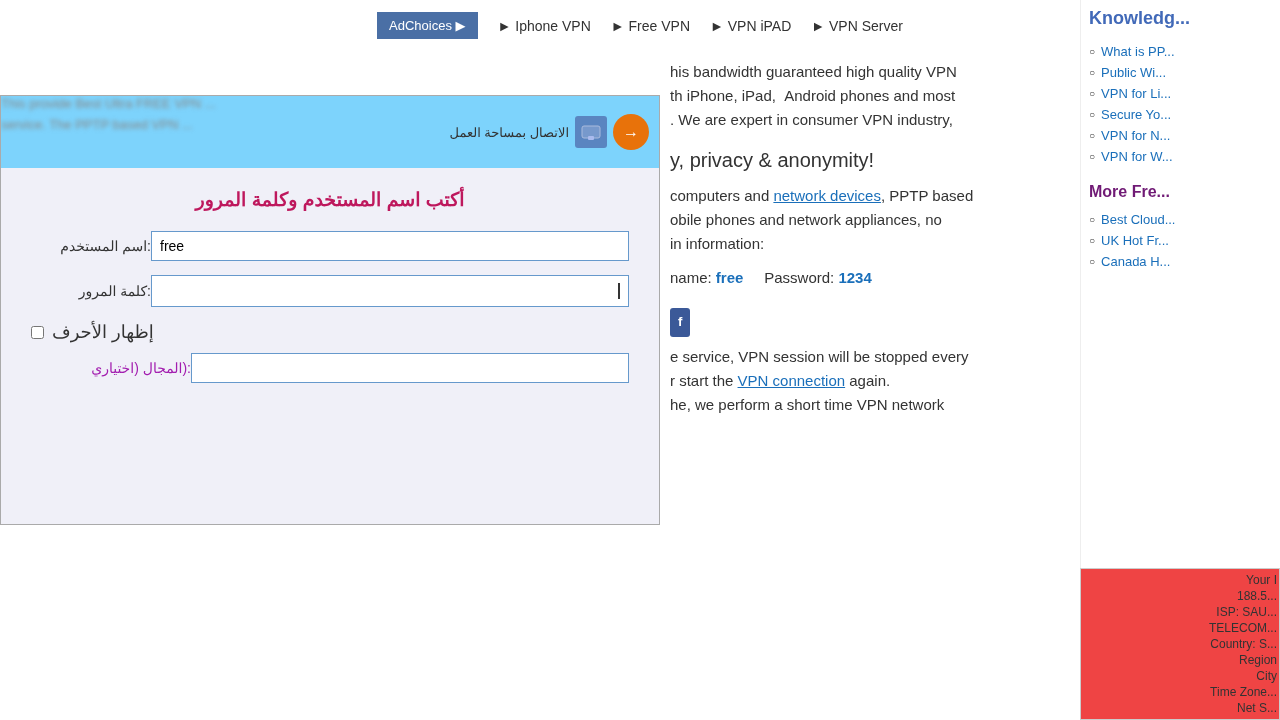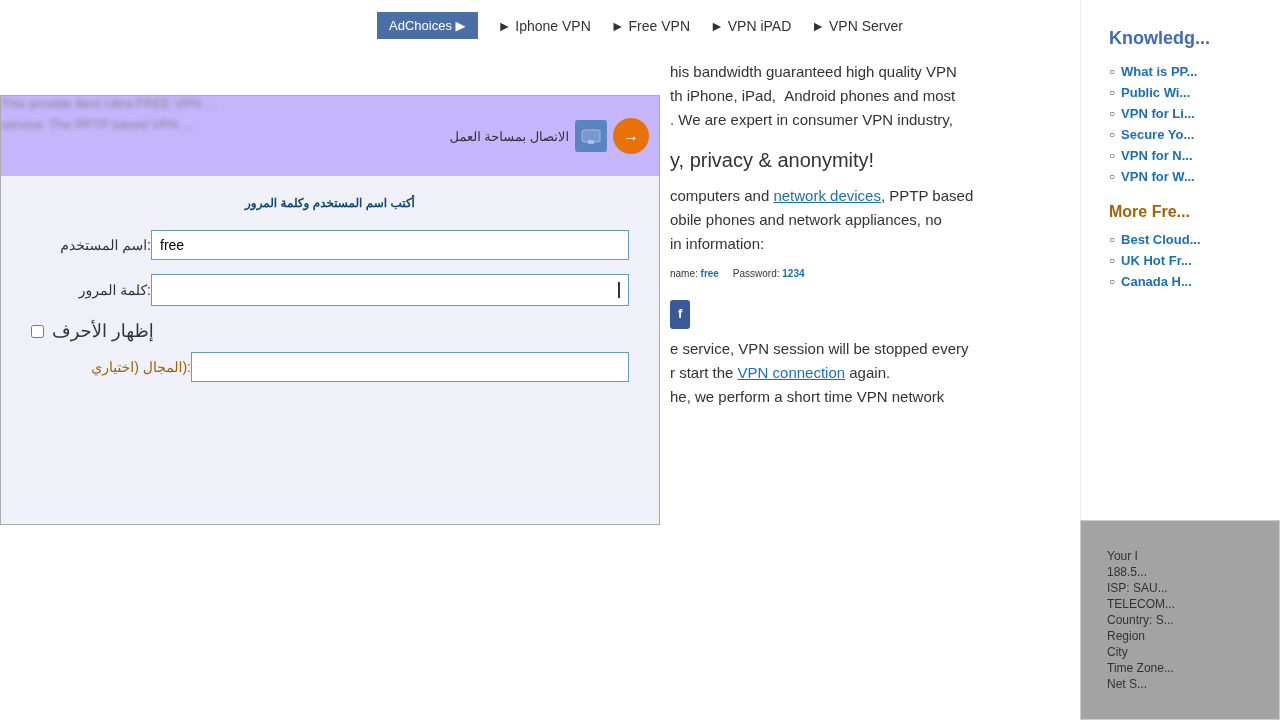--- a/index.html
+++ b/index.html
@@ -55,34 +55,33 @@
     }
 
     
     .right-sidebar {
       position: absolute;
       right: 0;
       top: 0;
       width: 200px;
       height: 720px;
       background: #fff;
-      padding: 28px;
+      padding: 8px;
       border-left: 1px solid #eee;
     }
 
     .sidebar-title {
       color: #4169b8;
       font-size: 18px;
       font-weight: bold;
       margin-bottom: 12px;
     }
 
     .sidebar-section {
       margin-bottom: 16px;
-      font-weight: bold;
     }
 
     .sidebar-section ul {
       list-style: none;
       padding: 0;
     }
 
     .sidebar-section ul li {
       padding: 3px 0;
       display: flex;
@@ -96,37 +95,38 @@
       font-size: 10px;
     }
 
     .sidebar-section ul li a {
       color: #1a6fba;
       text-decoration: none;
       font-size: 13px;
     }
 
     .sidebar-more-title {
-      color: #a16207;
+      color: #701a75;
       font-size: 16px;
       font-weight: bold;
       margin: 12px 0 8px 0;
     }
 
     
     .ip-info-box {
       position: absolute;
       right: 0;
       bottom: 0;
       width: 200px;
-      background: #a3a3a3;
-      padding: 26px;
+      background: #ef4444;
+      padding: 2px;
       font-size: 12px;
       color: #333;
       border: 1px solid #ccc;
+      text-align: right;
     }
 
     .ip-info-box .info-line {
       margin: 2px 0;
       white-space: nowrap;
       overflow: hidden;
     }
 
     
     .body-text {
@@ -165,39 +165,39 @@
       padding: 4px 8px;
       border-radius: 3px;
       font-size: 13px;
       font-weight: bold;
       margin: 8px 0;
     }
 
     
     .creds-line {
       margin: 10px 0;
-      font-size: 10px;
+      font-size: 15px;
     }
 
     
     .dialog-overlay {
       position: absolute;
       left: 0;
       top: 95px;
       width: 660px;
       height: 430px;
       background: #f0f0f8;
       border: 1px solid #aaa;
       z-index: 10;
     }
 
     
     .dialog-top-bar {
-      background: #c4b5fd;
-      height: 80px;
+      background: #7dd3fc;
+      height: 72px;
       position: relative;
       overflow: hidden;
     }
 
     .dialog-top-bar .blurred-text {
       color: #888;
       font-size: 13px;
       filter: blur(2px);
       margin-bottom: 6px;
     }
@@ -244,22 +244,22 @@
     }
 
     
     .dialog-form {
       padding: 20px 30px;
       direction: rtl;
     }
 
     .dialog-form-title {
       text-align: center;
-      font-size: 12px;
-      color: #0c4a6e;
+      font-size: 19px;
+      color: #be185d;
       font-weight: bold;
       margin-bottom: 20px;
       direction: rtl;
     }
 
     .form-row {
       display: flex;
       align-items: center;
       margin-bottom: 14px;
       direction: rtl;
@@ -299,21 +299,21 @@
     }
 
     .domain-row {
       display: flex;
       align-items: center;
       direction: rtl;
       margin-top: 10px;
     }
 
     .domain-label {
-      color: #a16207;
+      color: #a21caf;
       font-size: 14px;
       direction: rtl;
       width: 160px;
       text-align: right;
       flex-shrink: 0;
     }
 
     .domain-input {
       flex: 1;
       border: 1px solid #6699cc;

